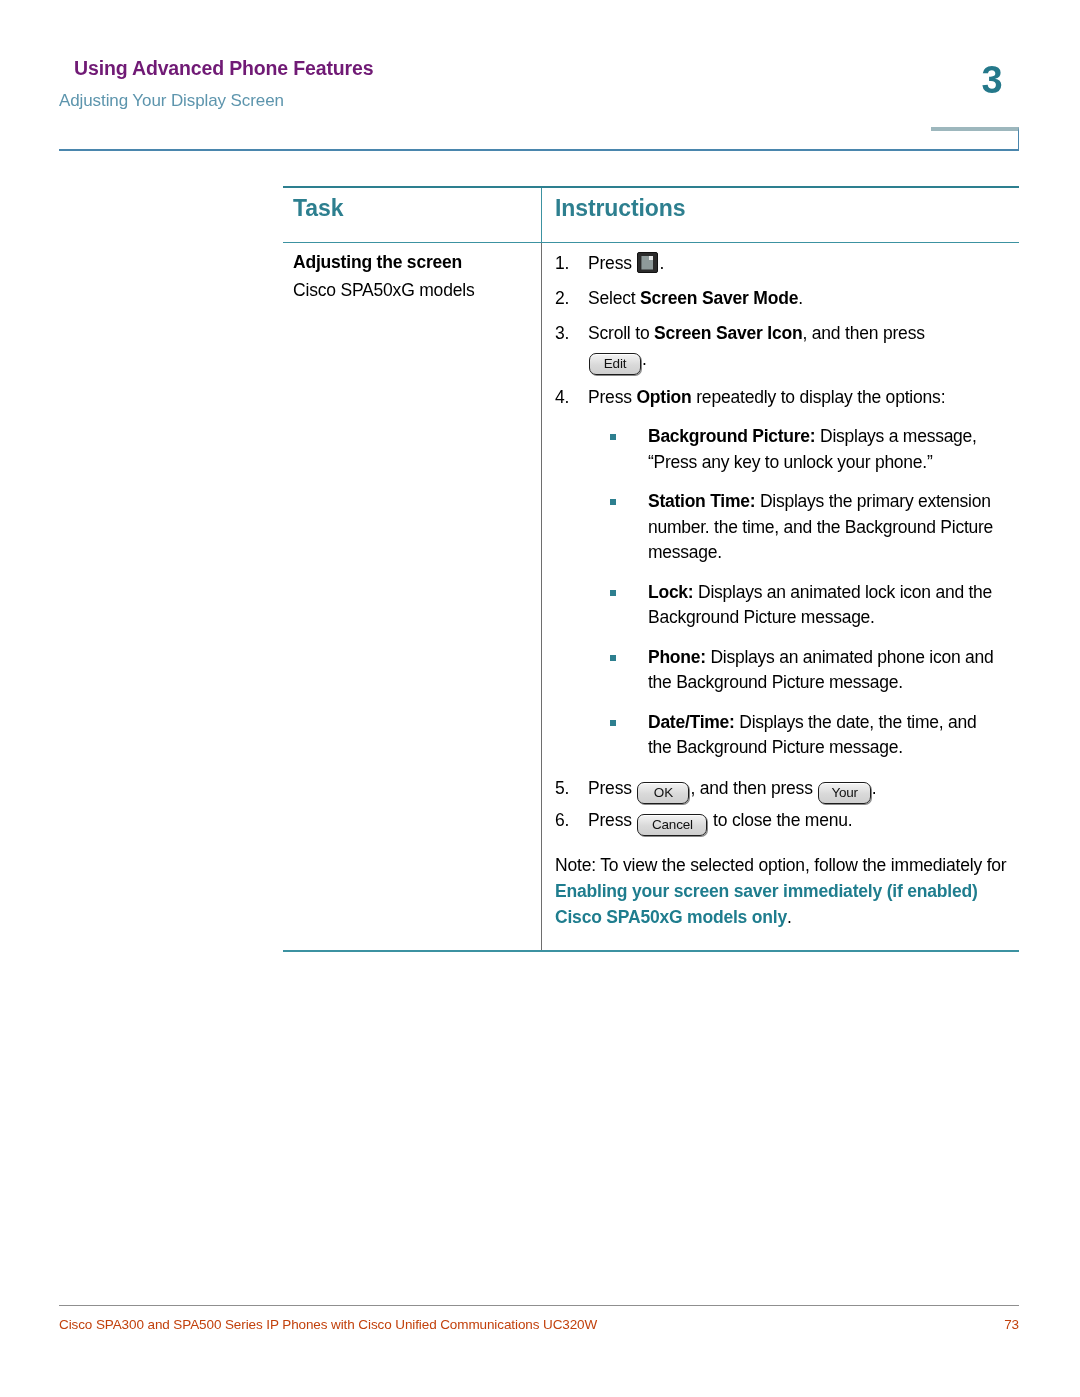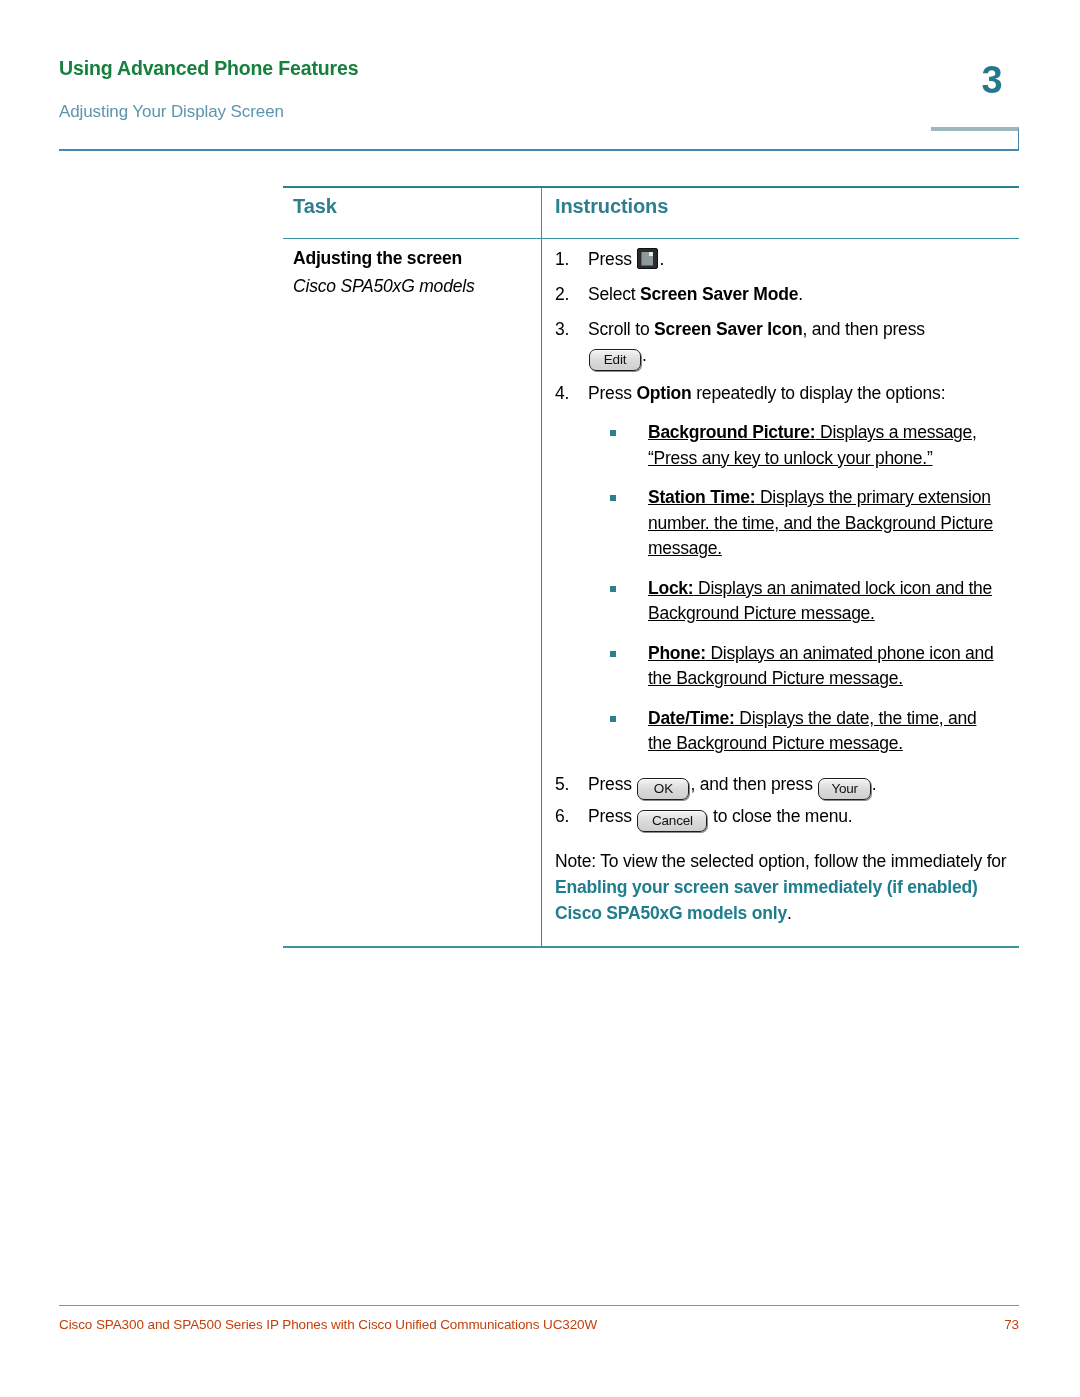--- a/index.html
+++ b/index.html
@@ -18,29 +18,29 @@
 
   
   .page-header {
     position: absolute;
     left: 0; top: 0;
     width: 1080px;
     height: 152px;
   }
   .hdr-title {
     position: absolute;
-    left: 59px; top: 57px;
+    left: 74px; top: 57px;
     font-size: 19.5px;
     font-weight: bold;
     letter-spacing: -0.15px;
-    color: #15803d;
+    color: #701a75;
   }
   .hdr-subtitle {
     position: absolute;
-    left: 59px; top: 102px;
+    left: 59px; top: 91px;
     font-size: 17px;
     font-weight: normal;
     letter-spacing: -0.1px;
     color: #5d95ad;
   }
   .chapter-number {
     position: absolute;
     right: 58px; top: 58px;
     width: 60px;
     text-align: center;
@@ -92,37 +92,36 @@
     padding: 7px 10px 9px 10px;
   }
   .t-col-inst {
     flex: 1 1 auto;
     box-sizing: border-box;
     border-left: 1.4px solid #6e6e6e;
     padding: 7px 8px 9px 13px;
   }
   .t-head .t-col-inst { border-left-color: #3c92a1; }
   .t-head-label {
-    font-size: 20px;
+    font-size: 23px;
     font-weight: bold;
     color: #2d7f8f;
     letter-spacing: -0.1px;
   }
 
   
   .task-title {
     font-size: 17.5px;
     font-weight: bold;
     line-height: 25.5px;
     letter-spacing: -0.2px;
     color: #000;
   }
   .task-sub {
     font-size: 17.5px;
-    font-style: italic;
     line-height: 26px;
     letter-spacing: -0.2px;
     color: #000;
     margin-top: 1px;
   }
 
   
   .t-col-inst { padding-bottom: 20px; }
   ol.steps {
     margin: 0;
@@ -150,21 +149,20 @@
   }
   ol.steps > li.tight { margin-bottom: 9px; }
   ol.steps > li.nogap { margin-bottom: 3px; }
   b, strong { font-weight: bold; }
 
   
   ul.opts {
     list-style: none;
     margin: 14px 16px 0 0;
     padding: 0;
-    text-decoration: underline;
   }
   ul.opts > li {
     position: relative;
     padding-left: 60px;
     font-size: 17.5px;
     line-height: 25.5px;
     letter-spacing: -0.25px;
     margin-bottom: 14px;
   }
   ul.opts > li .sq-bullet {

